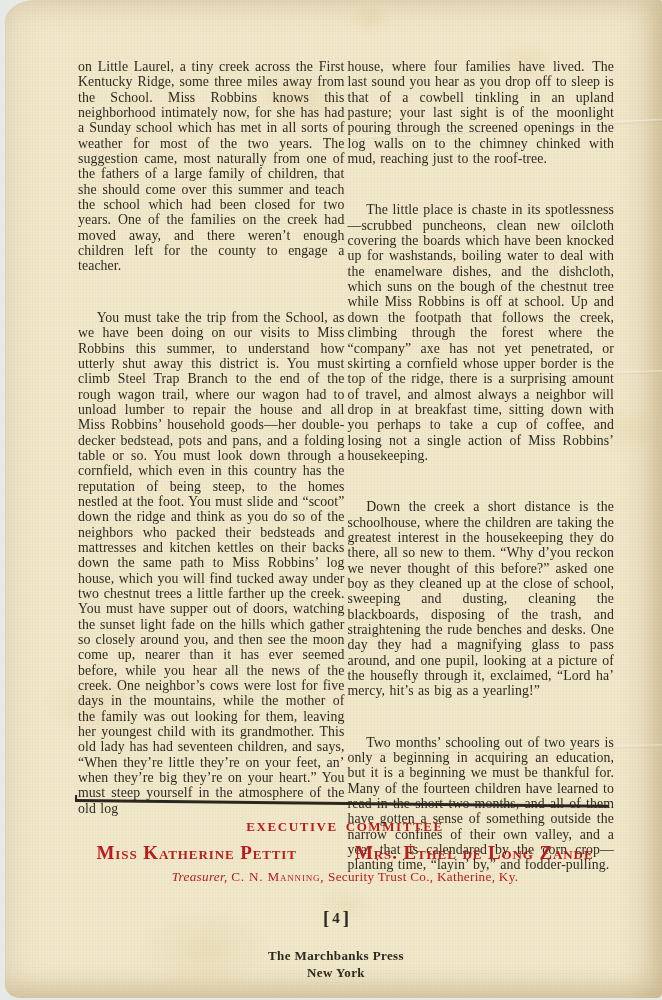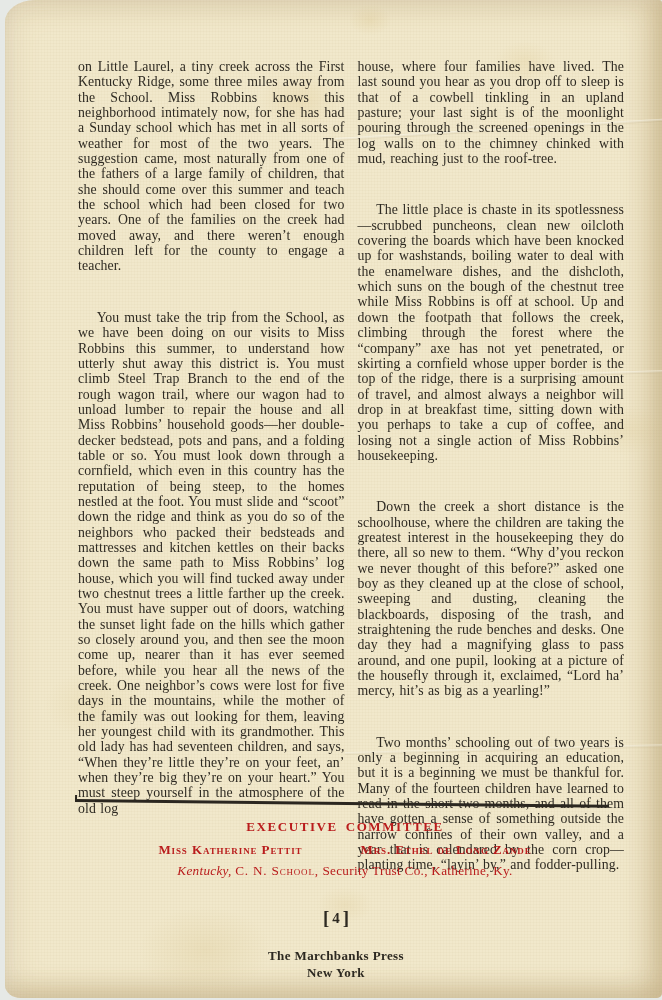--- a/index.html
+++ b/index.html
@@ -61,21 +61,21 @@
     left: 340px; top: 748px; width: 330px; height: 3px;
     background: linear-gradient(180deg, rgba(255,255,250,.42), rgba(140,115,60,.12));
     transform: rotate(-1.4deg);
   }
   
   .columns {
     position: absolute;
     left: 73px; top: 59px;
     width: 546px;
     display: flex;
-    gap: 13px;
+    gap: 3px;
     color: #2e2a22;
   }
   .col {
     width: 266.5px;
     font-size: 13.8px;
     line-height: 15.35px;
     text-align: justify;
     letter-spacing: 0.1px;
     word-spacing: 0.8px;
   }
@@ -109,21 +109,21 @@
     font-size: 13px;
     font-weight: 700;
     letter-spacing: 1.6px;
     word-spacing: 3px;
   }
   .committee-names {
     margin-top: 7px;
     display: flex;
     justify-content: center;
     gap: 58px;
-    font-size: 13px;
+    font-size: 19px;
     font-variant: small-caps;
     letter-spacing: 0.9px;
     font-weight: 700;
   }
   .committee-treasurer {
     margin-top: 5px;
     font-size: 13.2px;
     letter-spacing: 0.3px;
   }
   .committee-treasurer .it { font-style: italic; }
@@ -185,22 +185,22 @@
 
     <div class="rule"></div>
 
     <div class="committee">
       <div class="committee-heading">EXECUTIVE COMMITTEE</div>
       <div class="committee-names">
         <span>Miss Katherine Pettit</span>
         <span>Mrs. Ethel de Long Zande</span>
       </div>
       <div class="committee-treasurer">
-        <span class="it">Kentucky,</span>
-        <span class="sc">C. N. School,</span>
+        <span class="it">Treasurer,</span>
+        <span class="sc">C. N. Manning,</span>
         <span>Security Trust Co., Katherine, Ky.</span>
       </div>
     </div>
 
     <div class="pagenum">
       <span class="bracket">[</span><span class="num">4</span><span class="bracket">]</span>
     </div>
 
     <div class="imprint">
       <div>The Marchbanks Press</div>

